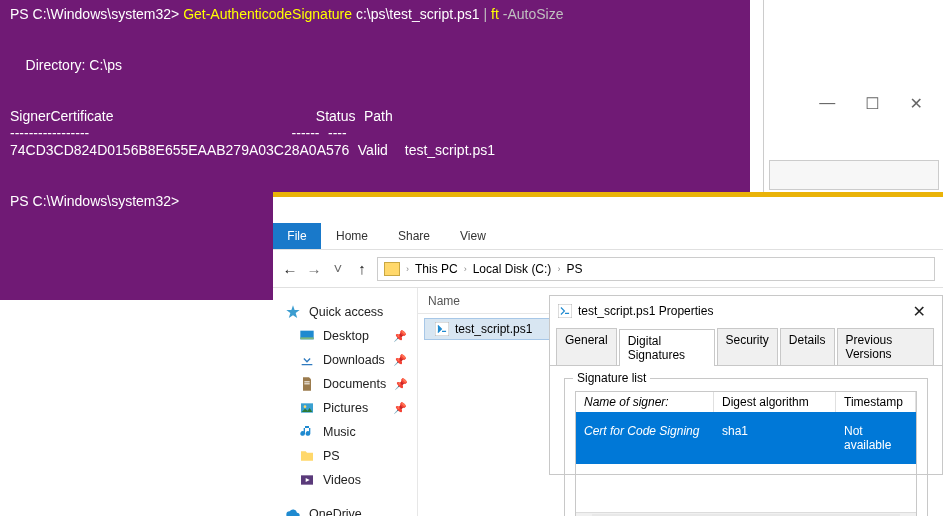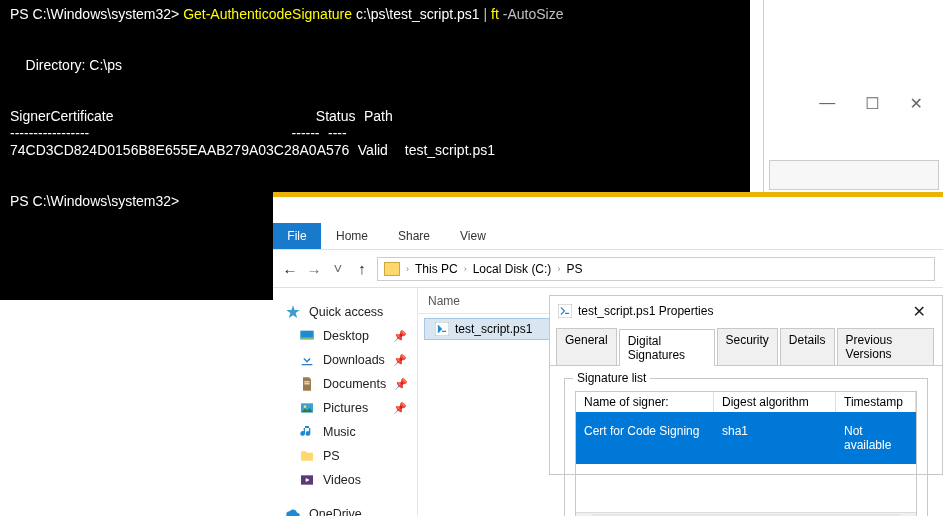--- a/index.html
+++ b/index.html
@@ -1,19 +1,19 @@
 <!DOCTYPE html>
 <html><head>
 <meta charset="utf-8">
 <style>
 * { margin: 0; padding: 0; box-sizing: border-box; font-family: "Segoe UI", Tahoma, sans-serif; }
 body { width: 943px; height: 516px; background: #fff; position: relative; overflow: hidden; }
 
 
-.terminal { position: absolute; left: 0; top: 0; width: 750px; height: 300px; background: #000000; color: #fff; font-family: Consolas, monospace; font-size: 14px; padding: 6px 10px; line-height: 17px; white-space: pre; }
+.terminal { position: absolute; left: 0; top: 0; width: 750px; height: 300px; background: #701a75; color: #fff; font-family: Consolas, monospace; font-size: 14px; padding: 6px 10px; line-height: 17px; white-space: pre; }
 .term-prompt { color: #fff; }
 .term-cmd { color: #ffff00; }
 .term-sw { color: #c0c0c0; }
 .term-pipe { color: #c0c0c0; }
 
 
 .bg-window { position: absolute; right: 0; top: 0; width: 180px; height: 200px; background: #fff; border-left: 1px solid #ccc; border-bottom: 1px solid #ccc; }
 .bg-chrome { position: absolute; right: 0; top: 86px; width: 180px; height: 40px; display:flex; justify-content:flex-end; gap: 30px; padding: 8px 20px 0 0; color:#666; font-size: 16px; }
 .bg-chrome span { font-family: Arial; }
 .bg-inner { position:absolute; right:4px; top:160px; width:170px; height:30px; border:1px solid #ccc; background:#f7f7f7; }
@@ -54,21 +54,21 @@
 .props-tabs { display:flex; font-size:12px; padding:2px 6px 0 6px; gap:0; border-bottom:1px solid #c8c8c8;}
 .ptab { padding:4px 8px; border:1px solid #c8c8c8; border-bottom:none; background:#f0f0f0; margin-right:2px; }
 .ptab.active { background:#fff; position:relative; top:1px; }
 .sig-group { margin:12px 14px; border:1px solid #c8c8c8; padding:12px 10px 10px 10px; position:relative;}
 .sig-legend { position:absolute; top:-8px; left:8px; background:#fff; font-size:12px; padding:0 4px; }
 .sig-table { border:1px solid #c8c8c8; font-size:12px;}
 .sig-head { display:flex; background:#fff; }
 .sig-head div { padding:3px 8px; border-right:1px solid #e0e0e0; }
 .sig-row { display:flex; background:#0078d7; color:#fff; }
 .sig-row div { padding:12px 8px; }
-.col-n { width:138px;} .col-d { width:122px;} .col-t { flex:1; }
+.col-n { width:138px;font-style:italic;} .col-d { width:122px;} .col-t { flex:1; }
 .hscroll { height:17px; border-top:1px solid #dcdcdc; background:#f0f0f0; display:flex; align-items:center; font-size:12px; color:#666;}
 .hscroll .l { padding:0 6px;} .hscroll .track{ flex:1; background:#e8e8e8; height:15px; } .hscroll .r{ padding:0 6px;}
 </style>
 </head>
 <body>
 
 <div class="bg-window"></div>
 <div class="bg-chrome">
   <span>—</span>
   <span>☐</span>

